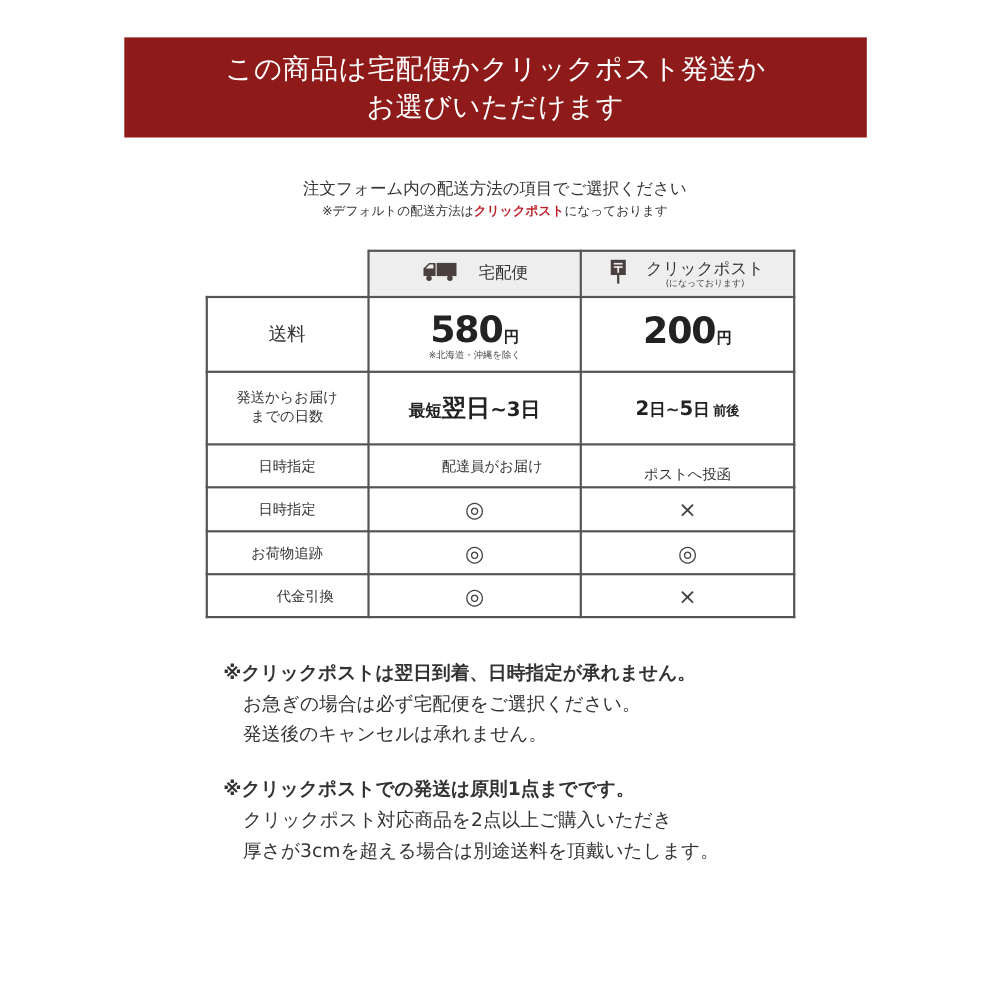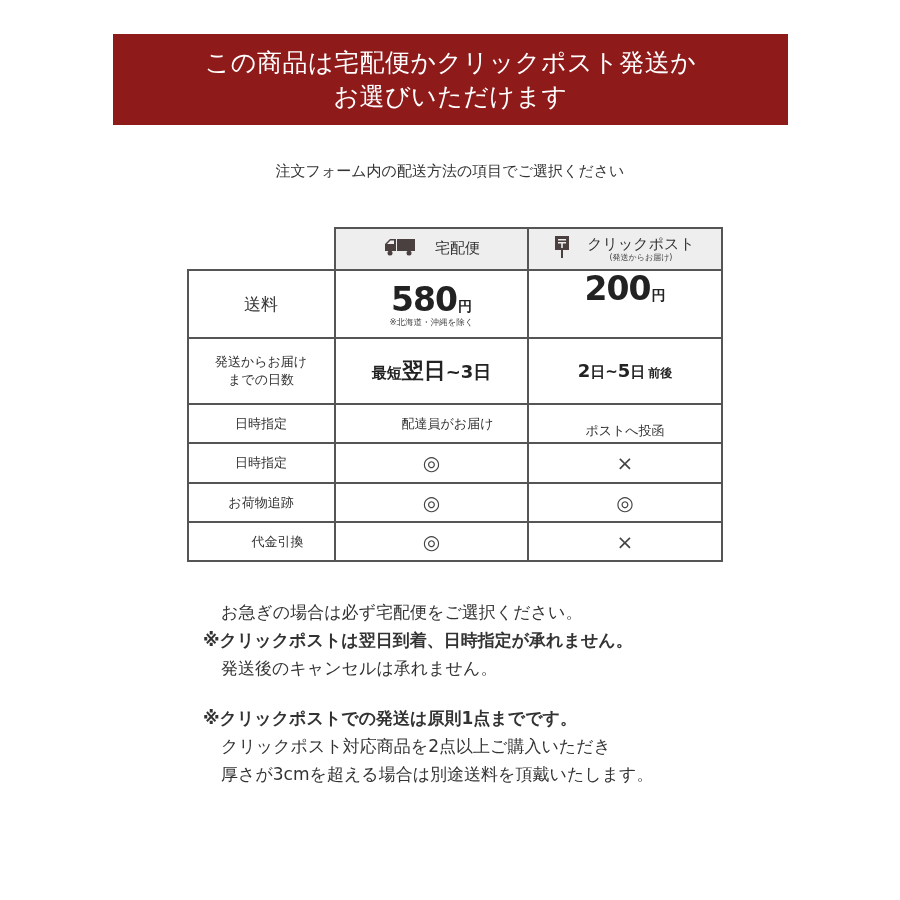--- a/index.html
+++ b/index.html
@@ -51,20 +51,23 @@
 </head>
 <body>
 
 <div class="banner">
   <span>この商品は宅配便かクリックポスト発送か</span>
   <span>お選びいただけます</span>
 </div>
 
 <div class="intro">
   <div class="l1">注文フォーム内の配送方法の項目でご選択ください</div>
+  <div class="l2">
+    <span>※デフォルトの配送方法は</span><span class="hl">クリックポスト</span><span>になっております</span>
+  </div>
 </div>
 
 <div class="tbl">
 
   <div class="cell hdr" style="left:335px;top:227px;width:193px;height:43px;">
     <div class="hlabel">
       <span>
         <svg width="34" height="18" viewBox="0 0 34 18">
           <path d="M2 6 L7 1 H13 V13 H2 Z" fill="#4a4040"></path>
           <path d="M4 6 L7.5 2.5 H11 V6 Z" fill="#eeeeee"></path>
@@ -82,36 +85,36 @@
         <svg width="14" height="22" viewBox="0 0 14 22">
           <rect x="0" y="0" width="14" height="14" fill="#4a4040"></rect>
           <rect x="3" y="3" width="8" height="1.5" fill="#eeeeee"></rect>
           <rect x="3" y="6" width="8" height="1.5" fill="#eeeeee"></rect>
           <rect x="6.2" y="6" width="1.6" height="6" fill="#eeeeee"></rect>
           <rect x="6" y="14" width="2" height="8" fill="#4a4040"></rect>
         </svg>
       </span>
       <div style="display:flex;flex-direction:column;align-items:center;">
         <span>クリックポスト</span>
-        <span class="sub">(発送からお届け)</span>
+        <span class="sub">(になっております)</span>
       </div>
     </div>
   </div>
 
   <div class="cell" style="left:187px;top:270px;width:148px;height:68px;">
     <span class="rowlbl big">送料</span>
   </div>
   <div class="cell" style="left:335px;top:270px;width:193px;height:68px;">
     <div class="price">
         <span class="num">580</span>
         <span class="unit">円</span>
       </div>
     <span class="note">※北海道・沖縄を除く</span>
   </div>
-  <div class="cell" style="left:528px;top:254px;width:194px;height:68px;">
+  <div class="cell" style="left:528px;top:266px;width:194px;height:68px;">
     <div class="price">
         <span class="num">200</span>
         <span class="unit">円</span>
       </div>
   </div>
 
   <div class="cell" style="left:187px;top:338px;width:148px;height:66px;">
     <span class="rowlbl" style="font-size:13px;line-height:18px;">発送からお届け</span>
     <span class="rowlbl" style="font-size:13px;line-height:18px;">までの日数</span>
   </div>
@@ -180,20 +183,20 @@
   <div class="line" style="left:187px;top:482px;width:536px;height:2px;"></div>
   <div class="line" style="left:187px;top:521px;width:536px;height:2px;"></div>
   <div class="line" style="left:187px;top:560px;width:536px;height:2px;"></div>
   <div class="line" style="left:187px;top:269px;width:2px;height:293px;"></div>
   <div class="line" style="left:334px;top:227px;width:2px;height:335px;"></div>
   <div class="line" style="left:527px;top:227px;width:2px;height:335px;"></div>
   <div class="line" style="left:721px;top:227px;width:2px;height:335px;"></div>
 </div>
 
 <div class="notes">
+  <div class="p head">※クリックポストは翌日到着、日時指定が承れません。</div>
   <div class="p ind">お急ぎの場合は必ず宅配便をご選択ください。</div>
-  <div class="p head">※クリックポストは翌日到着、日時指定が承れません。</div>
   <div class="p ind">発送後のキャンセルは承れません。</div>
   <div class="gap"></div>
   <div class="p head">※クリックポストでの発送は原則1点までです。</div>
   <div class="p ind">クリックポスト対応商品を2点以上ご購入いただき</div>
   <div class="p ind">厚さが3cmを超える場合は別途送料を頂戴いたします。</div>
 </div>
 
 </body></html>

